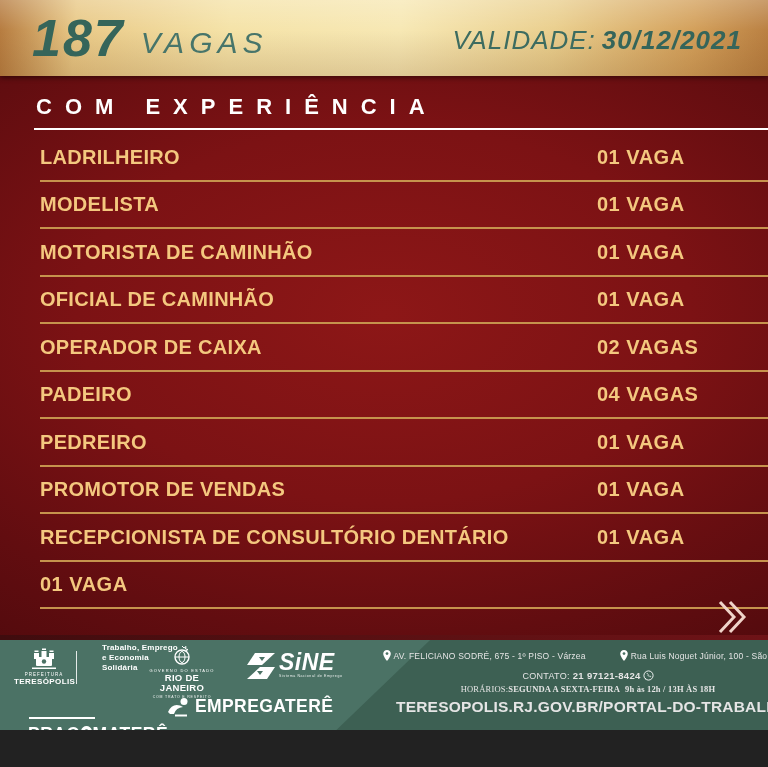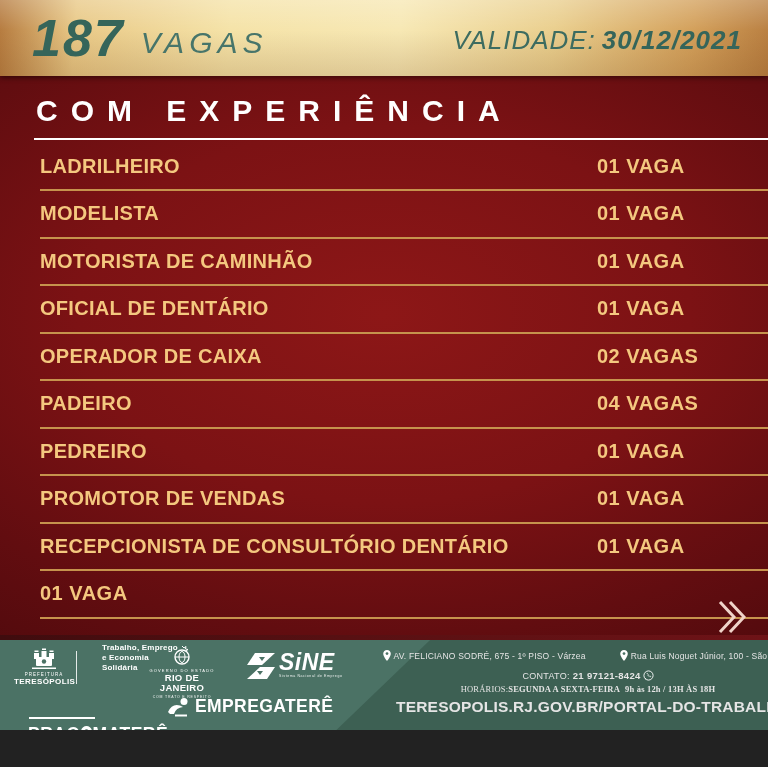--- a/index.html
+++ b/index.html
@@ -20,21 +20,21 @@
   .count-lbl { font-size:30px; font-style:italic; color:#47756a; letter-spacing:5px; margin-left:16px; padding-top:10px; }
   .validity { margin-left:auto; font-style:italic; color:#3d6c60; font-size:26px; letter-spacing:1px; padding-top:4px; white-space:nowrap; }
   .validity .v-date { font-weight:bold; color:#35655a; margin-left:6px; }
 
   
   .red-body {
     position:relative; height:596px; width:100%;
     background:radial-gradient(ellipse 95% 75% at 50% 40%, #8d1717 0%, #7c1214 42%, #620d10 72%, #4c090c 100%);
   }
   .section-title {
-    padding:18px 0 0 36px; color:#ffffff; font-size:30px; font-weight:bold;
+    padding:18px 0 0 36px; color:#ffffff; font-size:22px; font-weight:bold;
     letter-spacing:13px; line-height:1.15;
   }
   .section-underline { height:2px; background:#ffffff; margin:9px 0 4px 34px; }
   ul.jobs { list-style:none; }
   ul.jobs li {
     margin-left:40px; height:47.5px; border-bottom:2px solid #c6934d;
     display:grid; grid-template-columns:1fr 171px; align-items:center;
   }
   .job-name { color:#f4c87f; font-size:20px; font-weight:bold; letter-spacing:.3px; white-space:nowrap; }
   .job-count { color:#f4c87f; font-size:20px; font-weight:bold; letter-spacing:.5px; text-align:left; }
@@ -121,21 +121,21 @@
         </li>
       <li>
           <span class="job-name">MODELISTA</span>
           <span class="job-count">01 VAGA</span>
         </li>
       <li>
           <span class="job-name">MOTORISTA DE CAMINHÃO</span>
           <span class="job-count">01 VAGA</span>
         </li>
       <li>
-          <span class="job-name">OFICIAL DE DENTÁRIO</span>
+          <span class="job-name">OFICIAL DE CAMINHÃO</span>
           <span class="job-count">01 VAGA</span>
         </li>
       <li>
           <span class="job-name">OPERADOR DE CAIXA</span>
           <span class="job-count">02 VAGAS</span>
         </li>
       <li>
           <span class="job-name">PADEIRO</span>
           <span class="job-count">04 VAGAS</span>
         </li>

